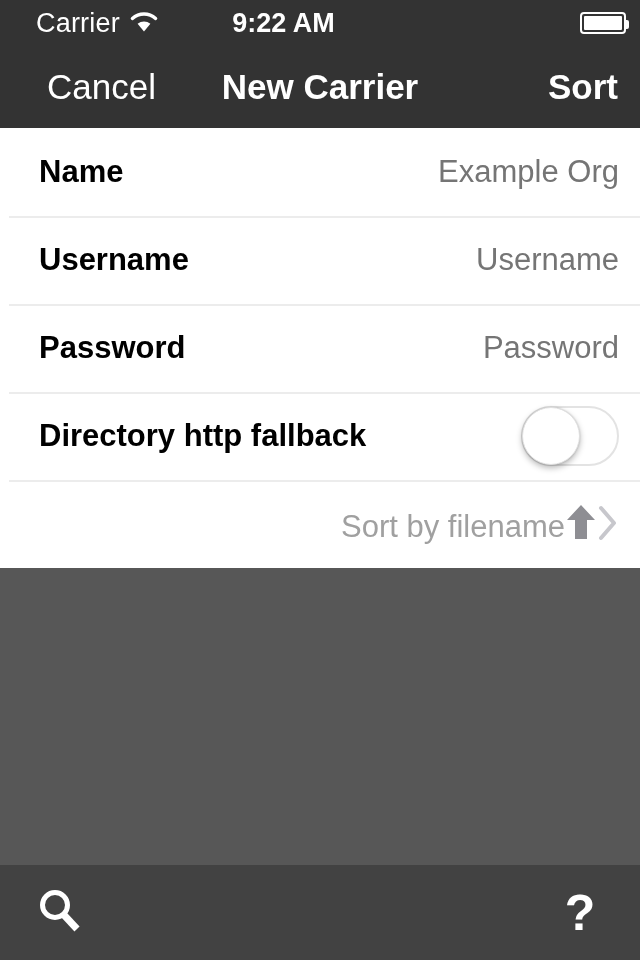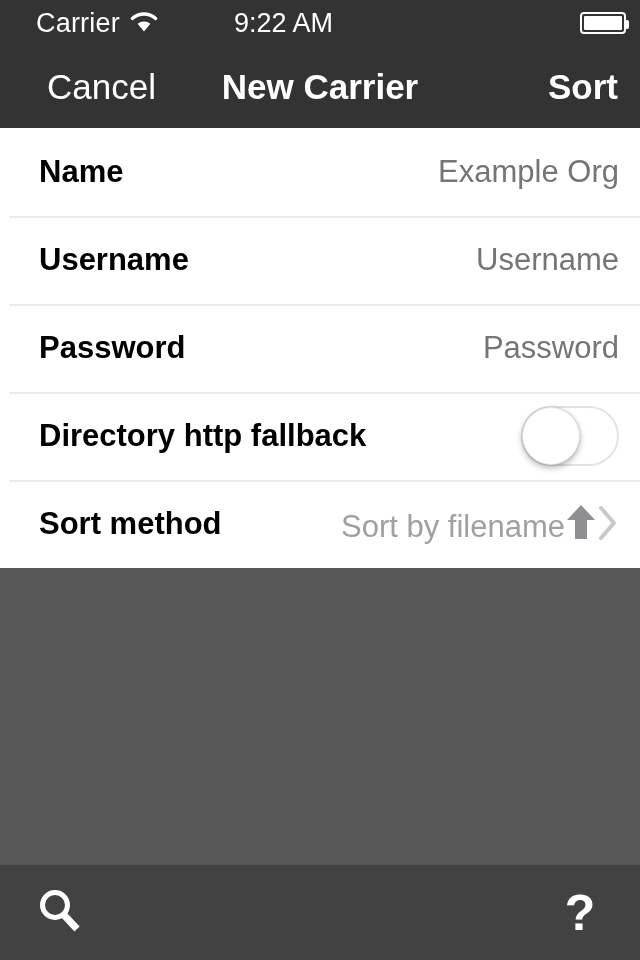--- a/index.html
+++ b/index.html
@@ -12,21 +12,21 @@
   #app { position:relative; width:640px; height:960px; }
 
   
   .statusbar{
     position:absolute; top:0; left:0; width:640px; height:46px;
     background:#333333; color:#ffffff;
     display:flex; align-items:center;
   }
   .sb-left{ position:absolute; left:0; display:flex; align-items:center; gap:9px;margin-left:36px; }
   .sb-carrier{ font-size:27px; letter-spacing:.2px; }
-  .sb-center{ position:absolute; left:0; width:521px; text-align:center; font-size:27px; font-weight:normal;padding-left:46px; }
+  .sb-center{ position:absolute; left:0; width:521px; text-align:center; font-size:27px; font-weight:bold;padding-left:46px; }
   .sb-right{ position:absolute; right:14px; display:flex; align-items:center; }
   .wifi{ display:block; }
   .battery{ position:relative; width:46px; height:22px; border:2px solid #ffffff; border-radius:4px; }
   .battery .fill{ position:absolute; top:2px; left:2px; bottom:2px; right:2px; background:#ffffff; border-radius:1px; }
   .battery .cap{ position:absolute; right:-5px; top:6px; width:3px; height:9px; background:#ffffff; border-radius:0 2px 2px 0; }
 
   
   .navbar{
     position:absolute; top:46px; left:0; width:640px; height:82px;
     background:#333333; color:#ffffff;
@@ -135,21 +135,20 @@
     </div>
 
     <div class="row">
       <span class="row-label">Directory http fallback</span>
       <span class="switch">
         <span class="knob"></span>
       </span>
     </div>
 
     <div class="row">
-      <span class="row-label">Sort method</span>
       <span class="sort-right">
         <span class="sort-text">Sort by filename</span>
         <span class="sort-arrow">
           <svg width="32" height="38" viewBox="0 0 32 38">
             <path d="M16 2 L30 17 H22 V36 H10 V17 H2 Z" fill="#8e8e93"></path>
           </svg>
         </span>
         <span class="chevron">
           <svg width="22" height="36" viewBox="0 0 22 36">
             <path d="M4 3 L17 18 L4 33" stroke="#c7c7cc" stroke-width="4" fill="none" stroke-linecap="round" stroke-linejoin="round"></path>

